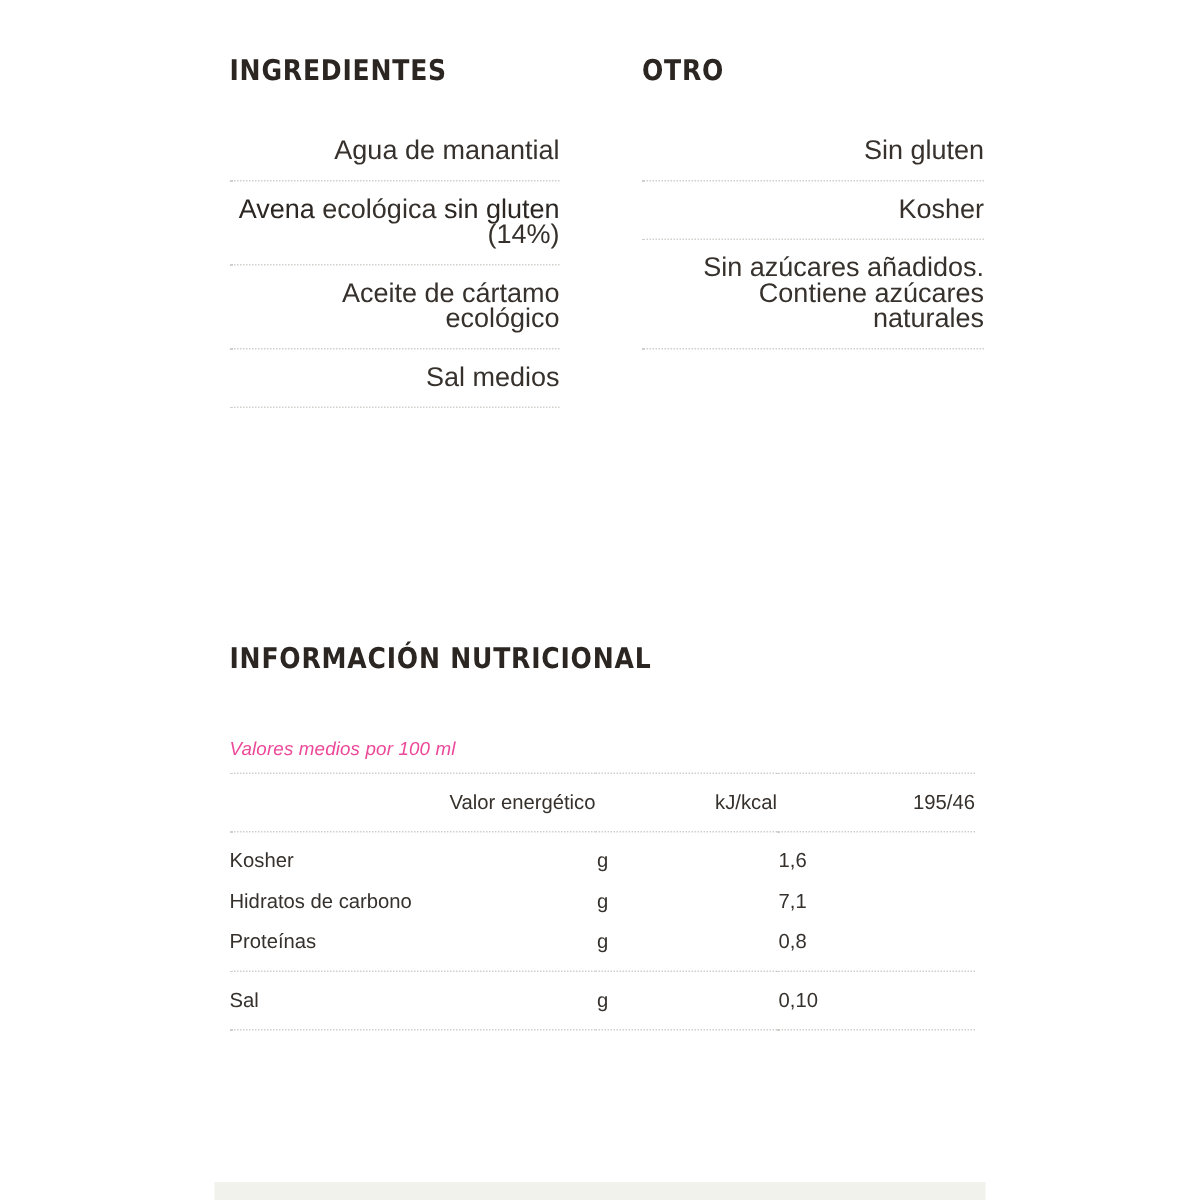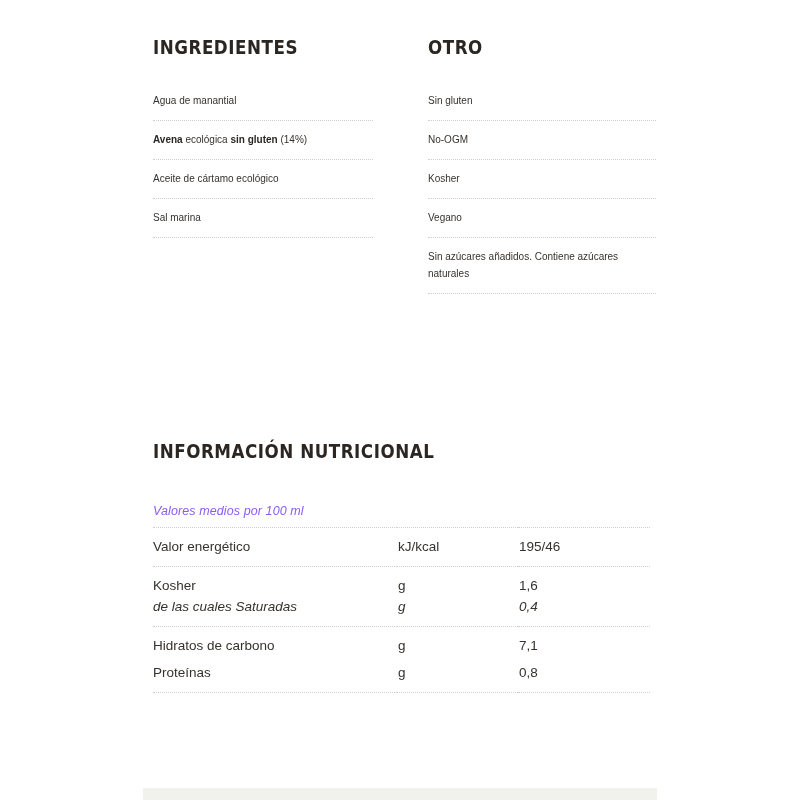--- a/index.html
+++ b/index.html
@@ -60,38 +60,39 @@
     position: absolute;
     top: 92px;
     left: 0;
     right: 0;
     list-style: none;
     margin: 0;
     padding: 0;
   }
 
   .list-item {
-    font-size: 10px;
+    font-size: 18px;
     line-height: 17px;
     color: #36312c;
     padding: 0 0 11px 0;
     margin: 0 0 10px 0;
     border-bottom: 1px dotted #cfcfcb;
     min-height: 17px;
+    text-align: right;
   }
   .list-item b {
-    font-weight: bold;
+    font-weight: normal;
     color: #2b2622;
   }
 
   
   .nutri {
     position: absolute;
     left: 153px;
-    top: 440px;
+    top: 428px;
     width: 497px;
   }
   .nutri-head {
     margin: 0 0 42px 0;
   }
   .nutri-sub {
     font-size: 12.5px;
     font-style: italic;
     color: #7fb062;
     margin: 0 0 9px 0;
@@ -110,21 +111,21 @@
   .nutri-table td {
     font-size: 13.5px;
     color: #36312c;
     padding: 0;
     vertical-align: top;
     line-height: 16px;
   }
   .nutri-table tr.grp-start td { padding-top: 11px; }
   .nutri-table tr.grp-end   td { padding-bottom: 11px; border-bottom: 1px dotted #cfcfcb; }
   .nutri-table tr.sub td    { font-style: italic; padding-top: 5px; }
-  .nutri-table tr.top-rule td { border-top: 1px dotted #cfcfcb; }
+  .nutri-table tr.top-rule td { border-top: 1px dotted #cfcfcb; text-align: right; }
 
   .nutri-table td.unit { padding-left: 1px; }
   .nutri-table td.val  { padding-left: 1px; }
 
   
   .bottom-panel {
     position: absolute;
     left: 143px;
     top: 788px;
     width: 514px;
@@ -138,71 +139,69 @@
 <div class="page">
 
   <div class="top-cols">
 
     <div class="col col-left">
       <div class="section-title col-head">INGREDIENTES</div>
       <ul class="list" id="ingredients-list">
           <li class="list-item">Agua de manantial</li>
           <li class="list-item"><b>Avena</b> ecológica <b>sin gluten</b> (14%)</li>
           <li class="list-item">Aceite de cártamo ecológico</li>
-          <li class="list-item">Sal marina</li>
+          <li class="list-item">Sal medios</li>
         </ul>
     </div>
 
     <div class="col col-right">
       <div class="section-title col-head">OTRO</div>
       <ul class="list" id="other-list">
           <li class="list-item">Sin gluten</li>
-          <li class="list-item">No-OGM</li>
           <li class="list-item">Kosher</li>
-          <li class="list-item">Vegano</li>
           <li class="list-item">Sin azúcares añadidos. Contiene azúcares naturales</li>
         </ul>
     </div>
 
   </div>
 
   <div class="nutri">
     <div class="section-title nutri-head">INFORMACIÓN NUTRICIONAL</div>
-    <div class="nutri-sub" style="color: #8b5cf6;">Valores medios por 100 ml</div>
+    <div class="nutri-sub" style="color: #ec4899;">Valores medios por 100 ml</div>
     <table class="nutri-table">
       <colgroup>
         <col class="c-name">
           <col class="c-unit">
           <col class="c-val">
       </colgroup>
       <tbody id="nutri-body">
           <tr class="grp-start grp-end top-rule">
             <td class="name">Valor energético</td>
             <td class="unit">kJ/kcal</td>
             <td class="val">195/46</td>
           </tr>
           <tr class="grp-start">
             <td class="name">Kosher</td>
             <td class="unit">g</td>
             <td class="val">1,6</td>
           </tr>
-          <tr class="sub grp-end">
-            <td class="name">de las cuales Saturadas</td>
-            <td class="unit">g</td>
-            <td class="val">0,4</td>
-          </tr>
           <tr class="grp-start">
             <td class="name">Hidratos de carbono</td>
             <td class="unit">g</td>
             <td class="val">7,1</td>
           </tr>
           <tr class="grp-start grp-end">
             <td class="name">Proteínas</td>
             <td class="unit">g</td>
             <td class="val">0,8</td>
+          </tr>
+          <tr class="grp-start grp-end">
+            <td class="name">Sal</td>
+            <td class="unit">g</td>
+            <td class="val">0,10</td>
           </tr>
         </tbody>
     </table>
   </div>
 
   <div class="bottom-panel"></div>
 
 </div>
 
 </body></html>

